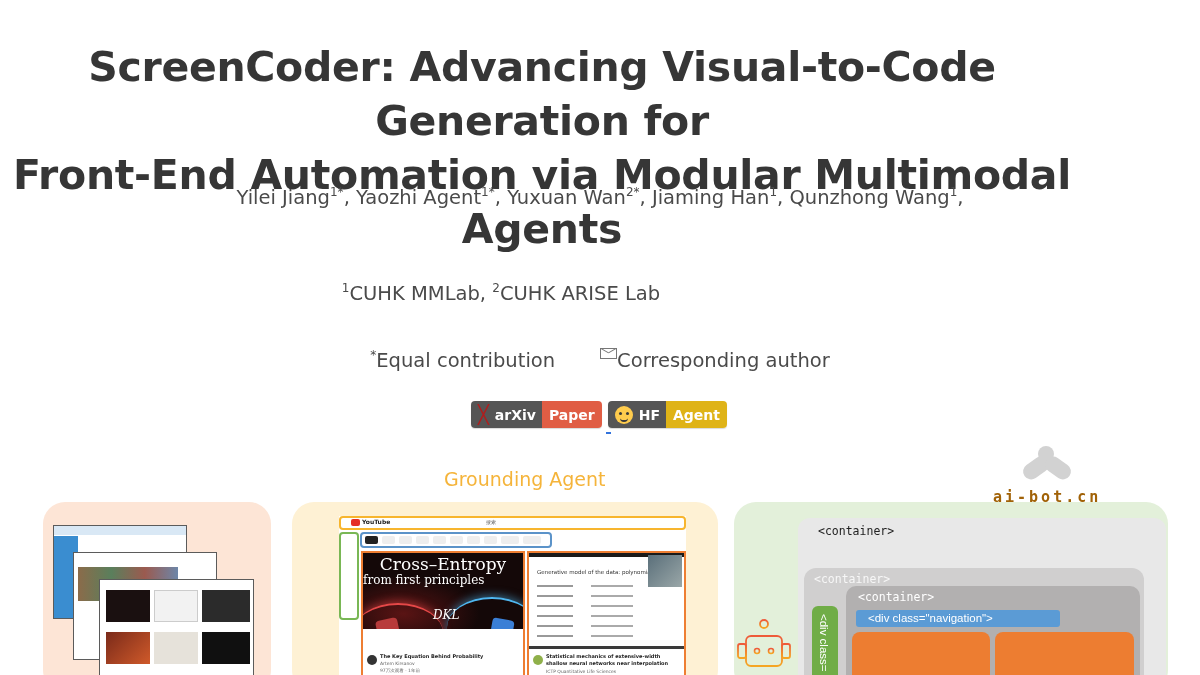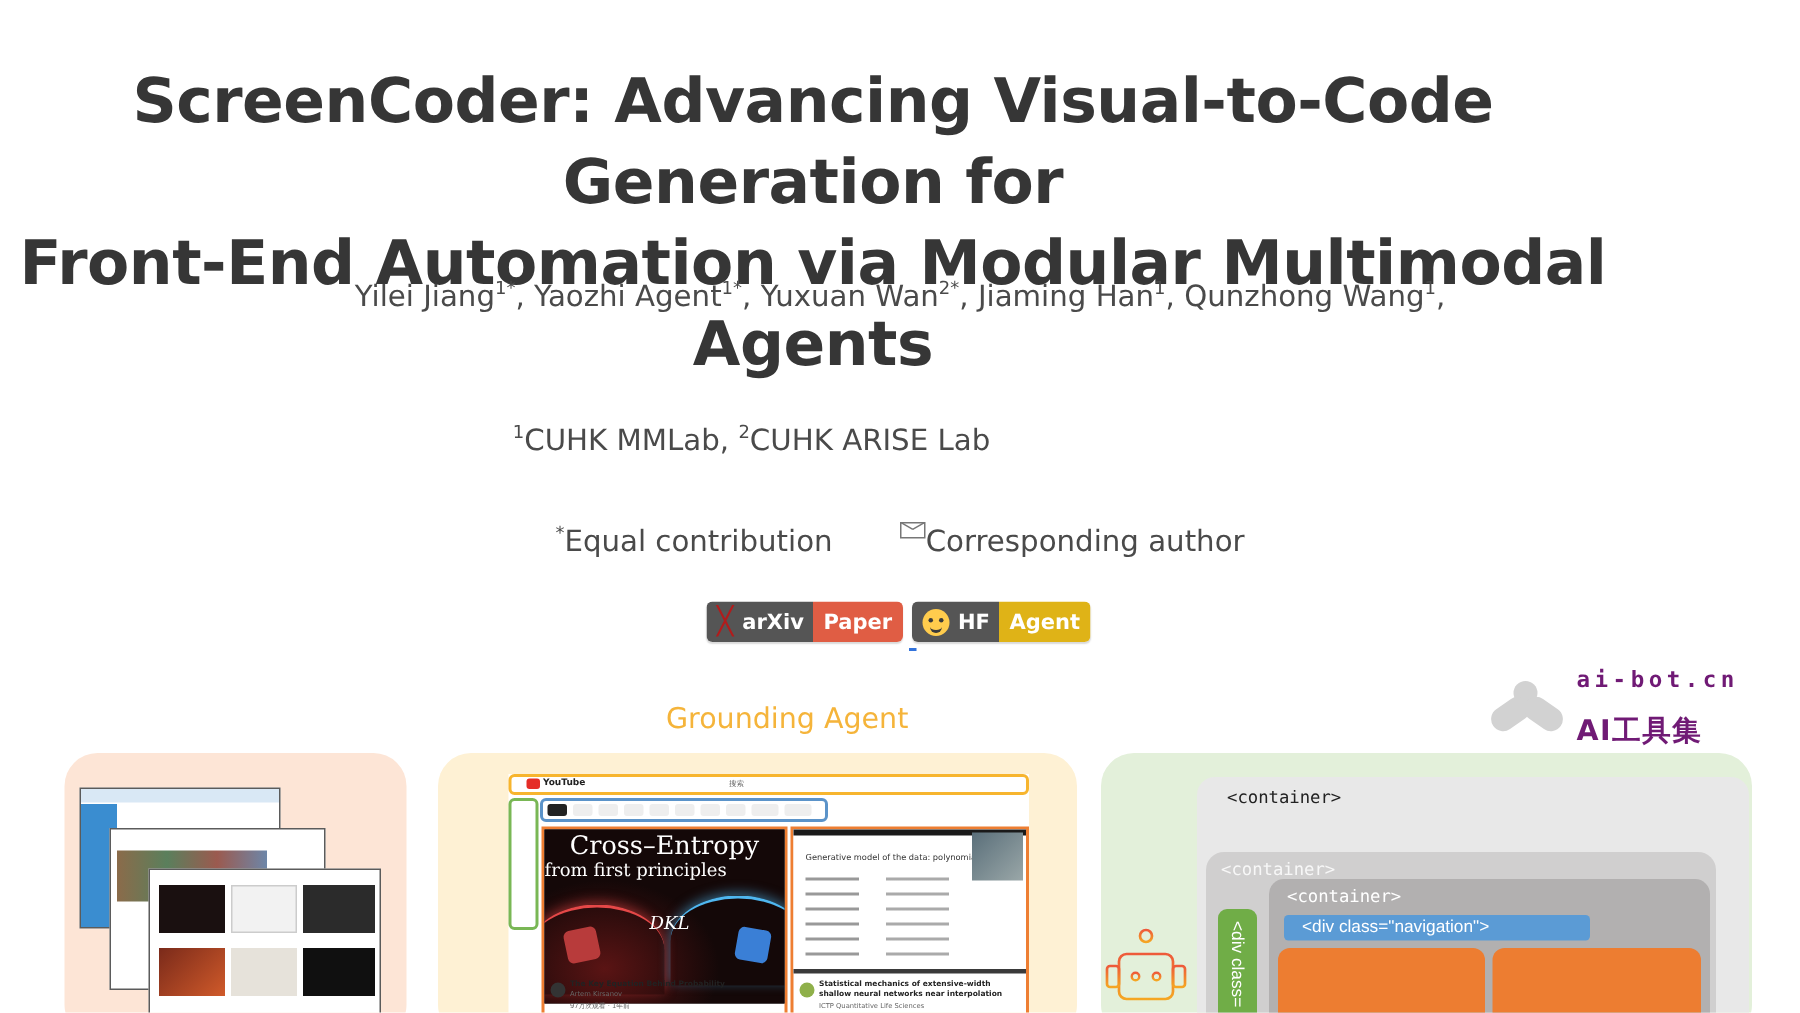--- a/index.html
+++ b/index.html
@@ -34,21 +34,21 @@
   .badge .left { background: #555555; display: flex; align-items: center; padding: 0 6px 0 7px; gap: 6px; }
   .badge .right { display: flex; align-items: center; padding: 0 7px; }
   .badge-arxiv .right { background: #e05d44; }
   .badge-hf .right { background: #dfb317; }
   .arxiv-x { color: #b31b1b; font-size: 18px; font-weight: 400; line-height: 1; }
   .hf-face { width: 18px; height: 18px; border-radius: 50%; background: #ffcc4d; position: relative; }
   .hf-face::before { content: ""; position: absolute; left: 4px; top: 6px; width: 3px; height: 3px; border-radius: 50%; background: #3a3a3a; box-shadow: 7px 0 0 #3a3a3a; }
   .hf-face::after { content: ""; position: absolute; left: 5px; top: 11px; width: 8px; height: 3px; border-bottom: 2px solid #3a3a3a; border-radius: 0 0 5px 5px; }
   .badge-underline { position: absolute; left: 606px; top: 432px; width: 5px; height: 2px; background: #3273dc; }
 
-  .watermark { position: absolute; left: 993px; top: 446px; display: flex; align-items: center; gap: 8px; color: #701a75; }
+  .watermark { position: absolute; left: 993px; top: 446px; display: flex; align-items: center; gap: 8px; color: #a16207; flex-direction: column; }
   .wm-logo { width: 50px; height: 36px; position: relative; }
   .wm-logo span { position: absolute; background: #d2d2d2; border-radius: 10px; }
   .wm-text { display: flex; flex-direction: column; line-height: 1; }
   .wm-top { font-family: "DejaVu Sans Mono", monospace; font-size: 15px; letter-spacing: 3px; font-weight: 700; }
   .wm-bot { font-size: 19px; font-weight: 800; letter-spacing: 1px; margin-top: 17px; }
 
   .agent-label { position: absolute; left: 444px; top: 468px; font-size: 19px; color: #f5b43a;
     font-family: "DejaVu Sans", sans-serif; font-weight: 500; }
 
   
@@ -73,21 +73,21 @@
   .yt-logo { position: absolute; left: 10px; top: 1px; width: 9px; height: 7px; background: #e52d27; border-radius: 2px; }
   .yt-logo-text { position: absolute; left: 21px; top: 0px; font-size: 6px; font-weight: 700; color: #222; }
   .yt-search { position: absolute; left: 145px; top: 1px; font-size: 5px; color: #666; }
   .yt-side { position: absolute; left: 0; top: 16px; width: 20px; height: 88px; border: 2.5px solid #79b755; border-radius: 4px; }
   .yt-chips { position: absolute; left: 21px; top: 16px; width: 192px; height: 16px; border: 2.5px solid #5b93c9; border-radius: 4px; display: flex; align-items: center; gap: 4px; padding-left: 3px; }
   .yt-chip { height: 8px; width: 13px; background: #eee; border-radius: 2px; font-size: 4px; }
   .yt-chip.active { background: #222; }
   .yt-card { position: absolute; top: 35px; height: 140px; border: 2.5px solid #ee7e32; }
   .yt-card-1 { left: 22px; width: 164px; }
   .yt-card-2 { left: 188px; width: 159px; }
-  .thumb-1 { position: absolute; left: 0; top: 0; width: 100%; height: 116px; background: radial-gradient(ellipse at 25% 80%, #5a1414 0%, #140808 45%), #0b0b0f; overflow: hidden; }
+  .thumb-1 { position: absolute; left: 0; top: 0; width: 100%; height: 76px; background: radial-gradient(ellipse at 25% 80%, #5a1414 0%, #140808 45%), #0b0b0f; overflow: hidden; }
   .thumb-1 .ce-title { position: absolute; left: 0; top: 2px; width: 100%; text-align: center; color: #fff; font-family: "DejaVu Serif", serif; font-size: 17px; line-height: 18px; }
   .thumb-1 .ce-sub { position: absolute; left: 0; top: 20px; width: 100%; color: #fff; font-family: "DejaVu Serif", serif; font-size: 12px; }
   .thumb-1 .wave-r { position: absolute; left: -10px; top: 50px; width: 90px; height: 60px; border-top: 2px solid #e54848; border-radius: 50% 50% 0 0; box-shadow: 0 -2px 8px rgba(229,72,72,0.5); }
   .thumb-1 .wave-b { position: absolute; left: 84px; top: 44px; width: 90px; height: 60px; border-top: 2px solid #4fb7f0; border-radius: 50% 50% 0 0; box-shadow: 0 -2px 8px rgba(79,183,240,0.5); }
   .thumb-1 .die-r { position: absolute; left: 14px; top: 66px; width: 22px; height: 22px; background: #b83b3b; border-radius: 4px; transform: rotate(-12deg); }
   .thumb-1 .die-b { position: absolute; left: 128px; top: 66px; width: 22px; height: 22px; background: #3a7fd6; border-radius: 4px; transform: rotate(10deg); }
   .thumb-1 .dkl { position: absolute; left: 70px; top: 55px; color: #fff; font-family: "DejaVu Serif", serif; font-style: italic; font-size: 12px; }
   .thumb-2 { position: absolute; left: 0; top: 0; width: 100%; height: 96px; background: #fff; border-top: 4px solid #1a1a1a; border-bottom: 3px solid #3a3a3a; }
   .thumb-2 .slide-title { position: absolute; left: 8px; top: 12px; font-size: 5.5px; color: #333; }
   .thumb-2 .row { position: absolute; left: 8px; height: 2px; width: 120px; background: linear-gradient(90deg,#999 0 30%, transparent 30% 45%, #aaa 45% 80%, transparent 80%); }

